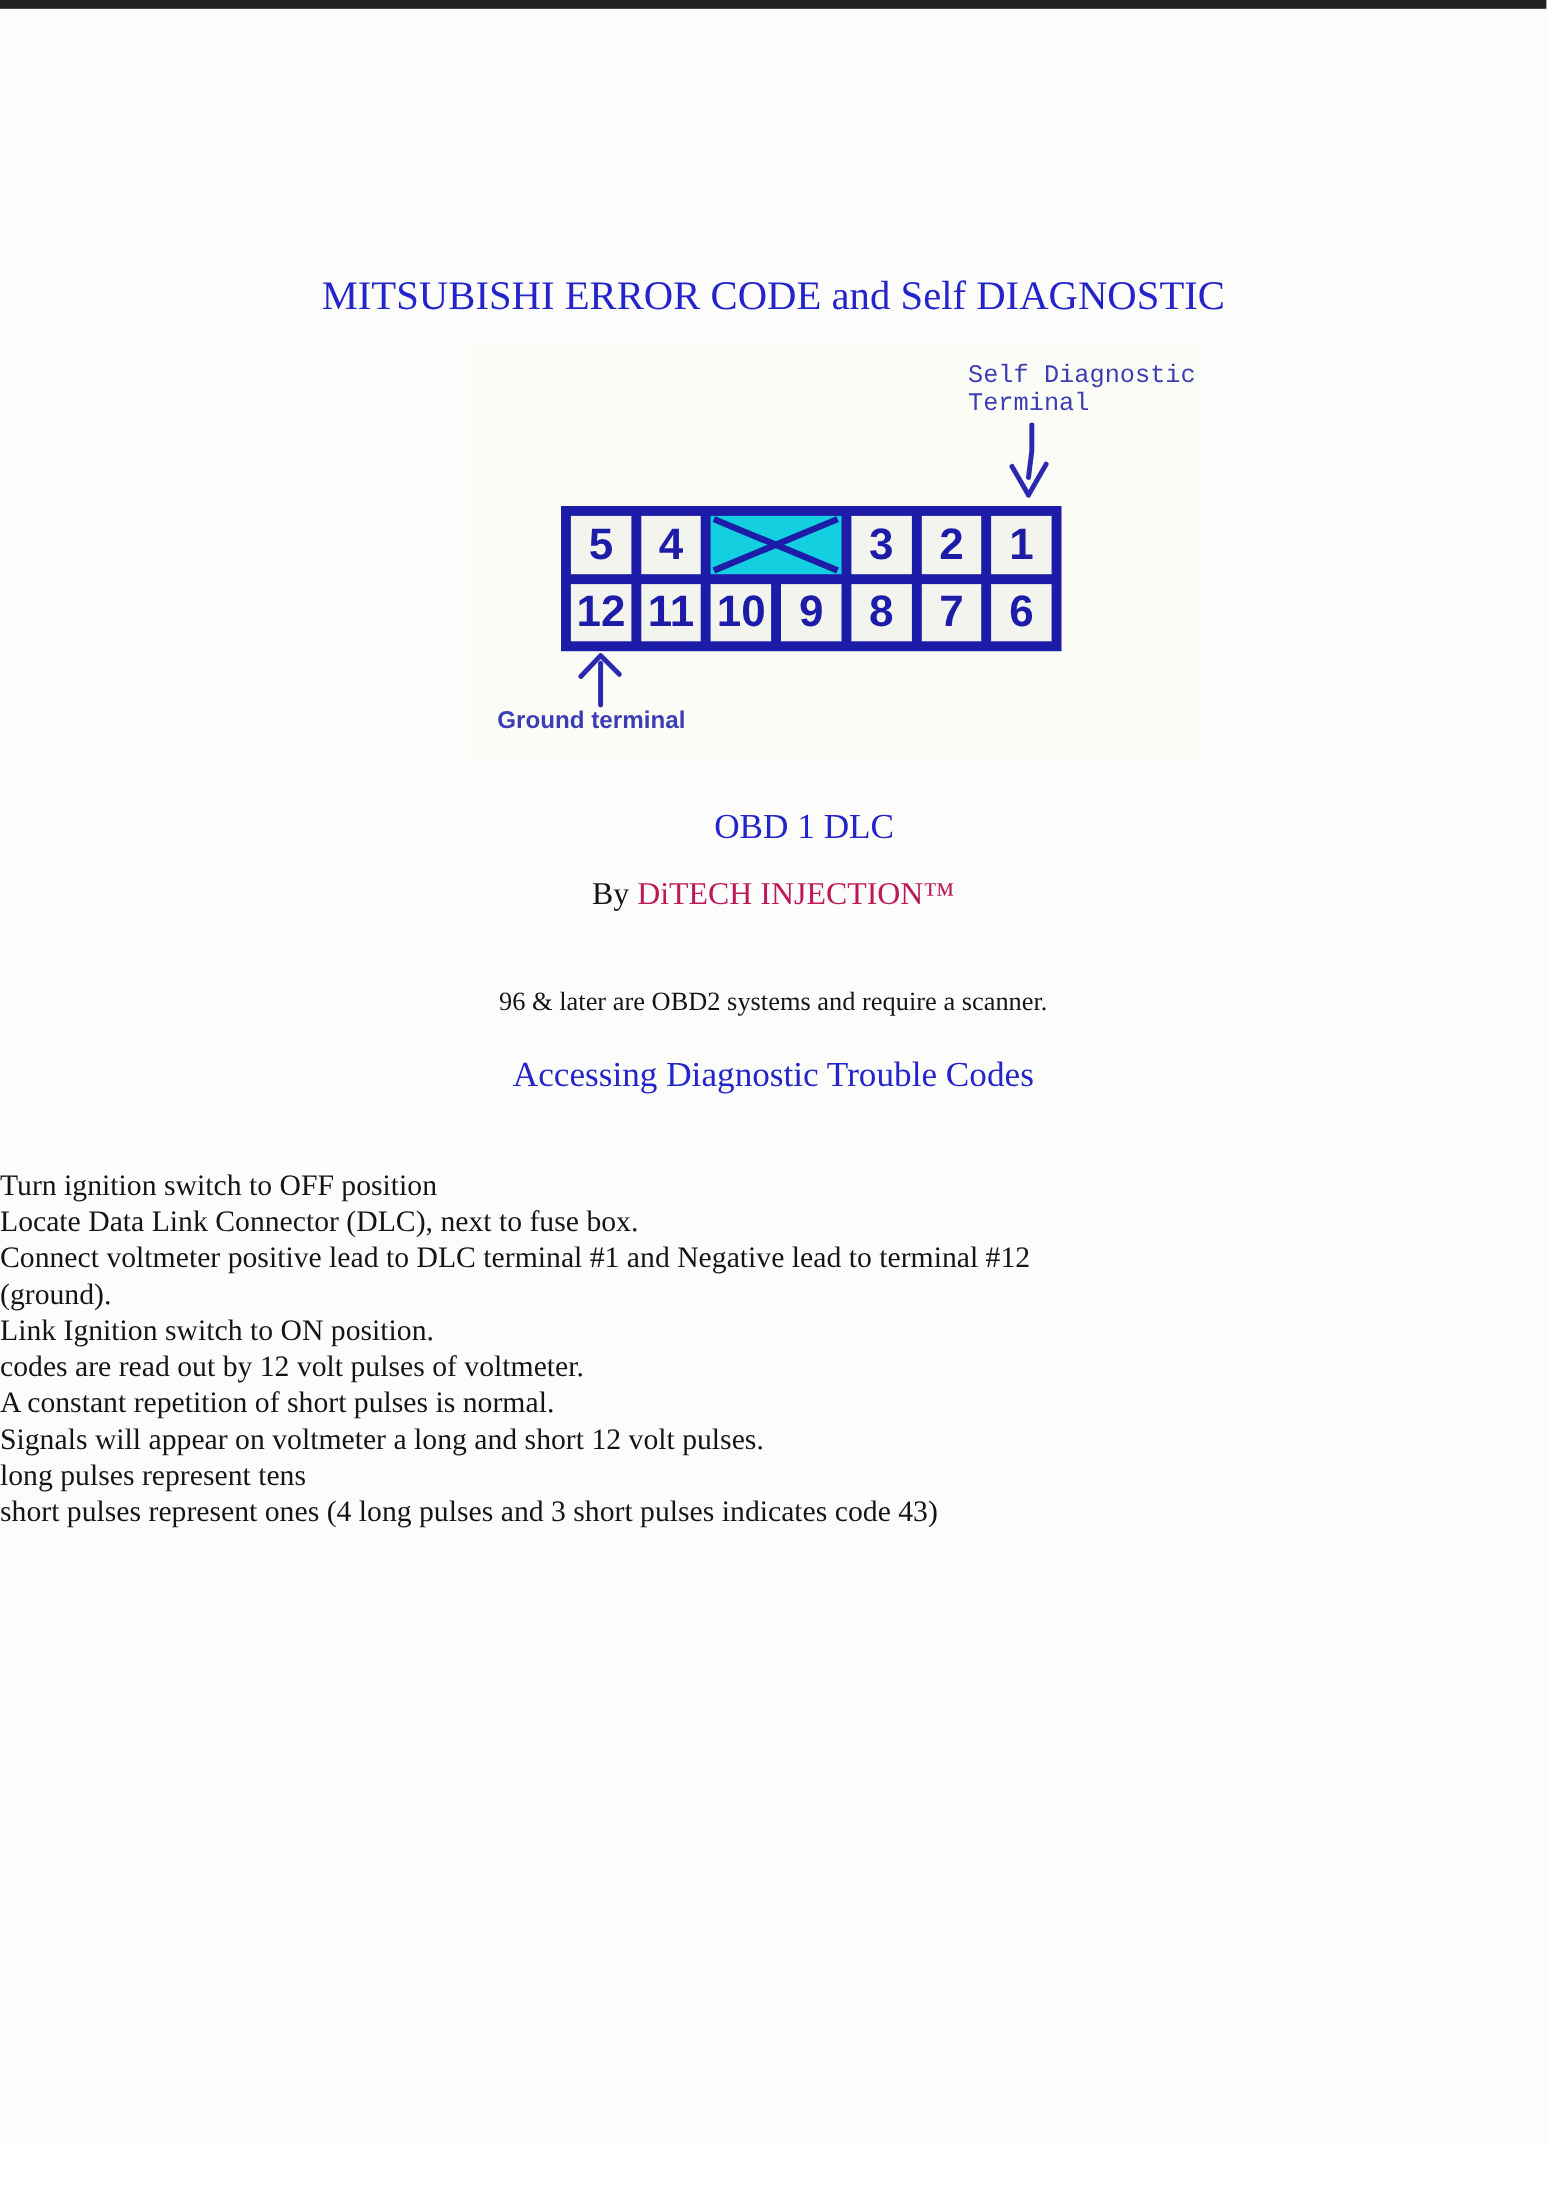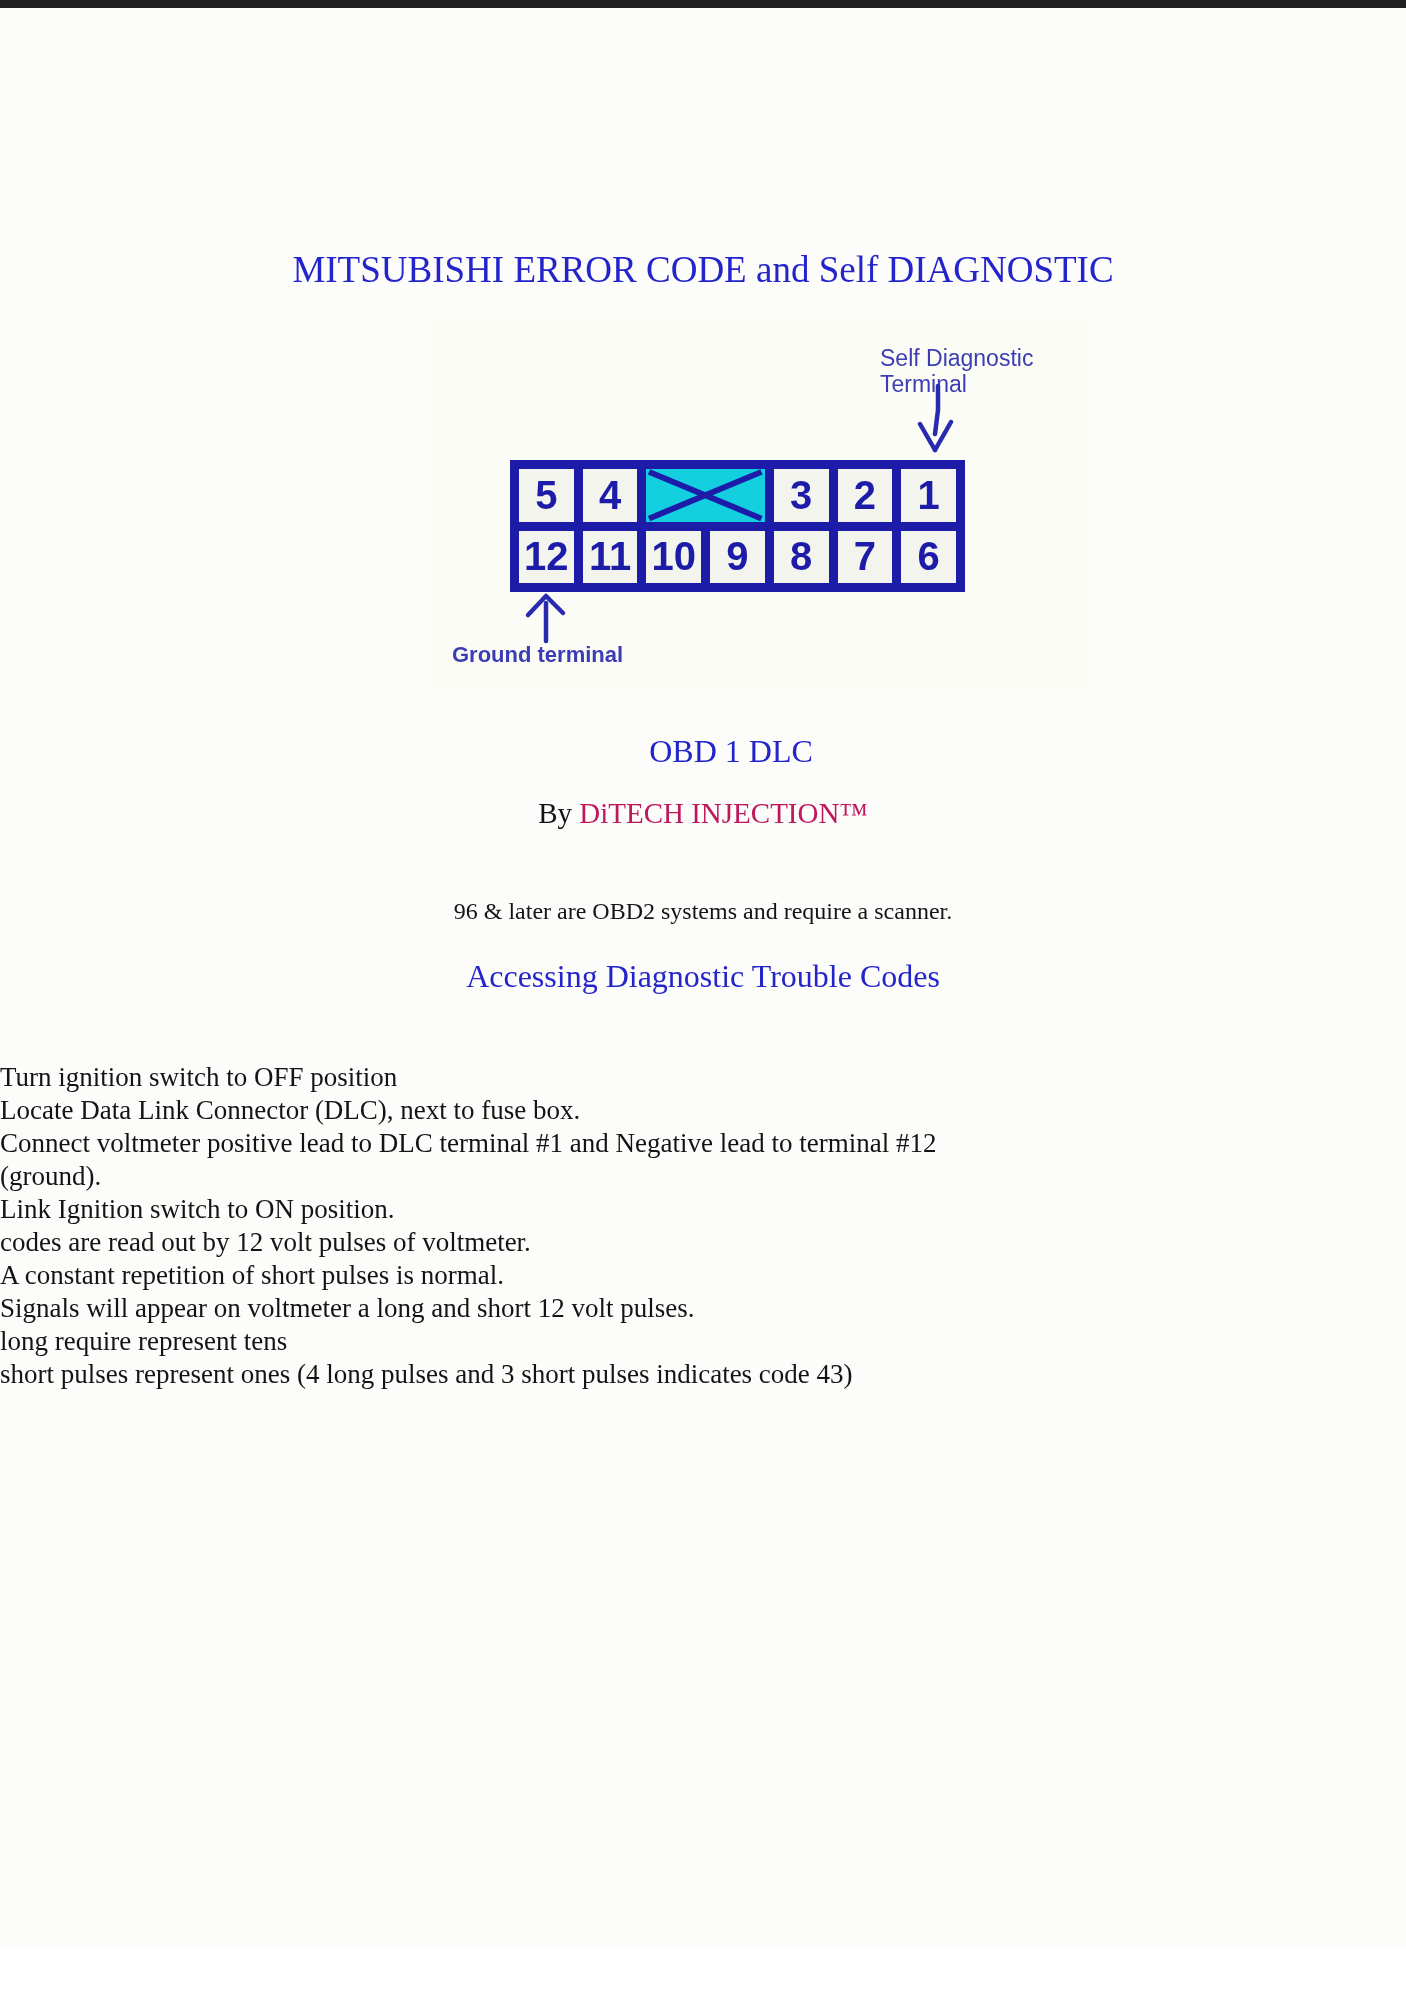--- a/index.html
+++ b/index.html
@@ -20,22 +20,22 @@
     text-align:center;
     font-size:37px;color:#2424cb;
     letter-spacing:0px;
   }
   
   .diagram{
     position:absolute;left:430px;top:315px;width:660px;height:375px;
     background:#fcfcf6;
   }
   .sd-label{
-    position:absolute;left:450px;top:30px;
-    font-family:Liberation Sans, sans-serif;
+    position:absolute;left:450px;top:13px;
+    font-family:Liberation Mono, monospace;
     font-size:23px;line-height:26px;color:#3c3cb4;
   }
   .gt-label{
     position:absolute;left:22px;top:327px;
     font-family:"Liberation Sans", sans-serif;
     font-size:22px;color:#3c3cb4;font-weight:bold;
   }
   .arrow{position:absolute;}
   .arrow path{fill:none;stroke:#2a2ab0;stroke-width:4.5;stroke-linecap:round;stroke-linejoin:round;}
   .arrow-down{left:474px;top:69px;}
@@ -141,17 +141,17 @@
 
   <div class="instructions">
     <div>Turn ignition switch to OFF position</div>
     <div>Locate Data Link Connector (DLC), next to fuse box.</div>
     <div>Connect voltmeter positive lead to DLC terminal #1 and Negative lead to terminal #12</div>
     <div>(ground).</div>
     <div>Link Ignition switch to ON position.</div>
     <div>codes are read out by 12 volt pulses of voltmeter.</div>
     <div>A constant repetition of short pulses is normal.</div>
     <div>Signals will appear on voltmeter a long and short 12 volt pulses.</div>
-    <div>long require represent tens</div>
+    <div>long pulses represent tens</div>
     <div>short pulses represent ones (4 long pulses and 3 short pulses indicates code 43)</div>
   </div>
 
 </div>
 
 </body></html>

